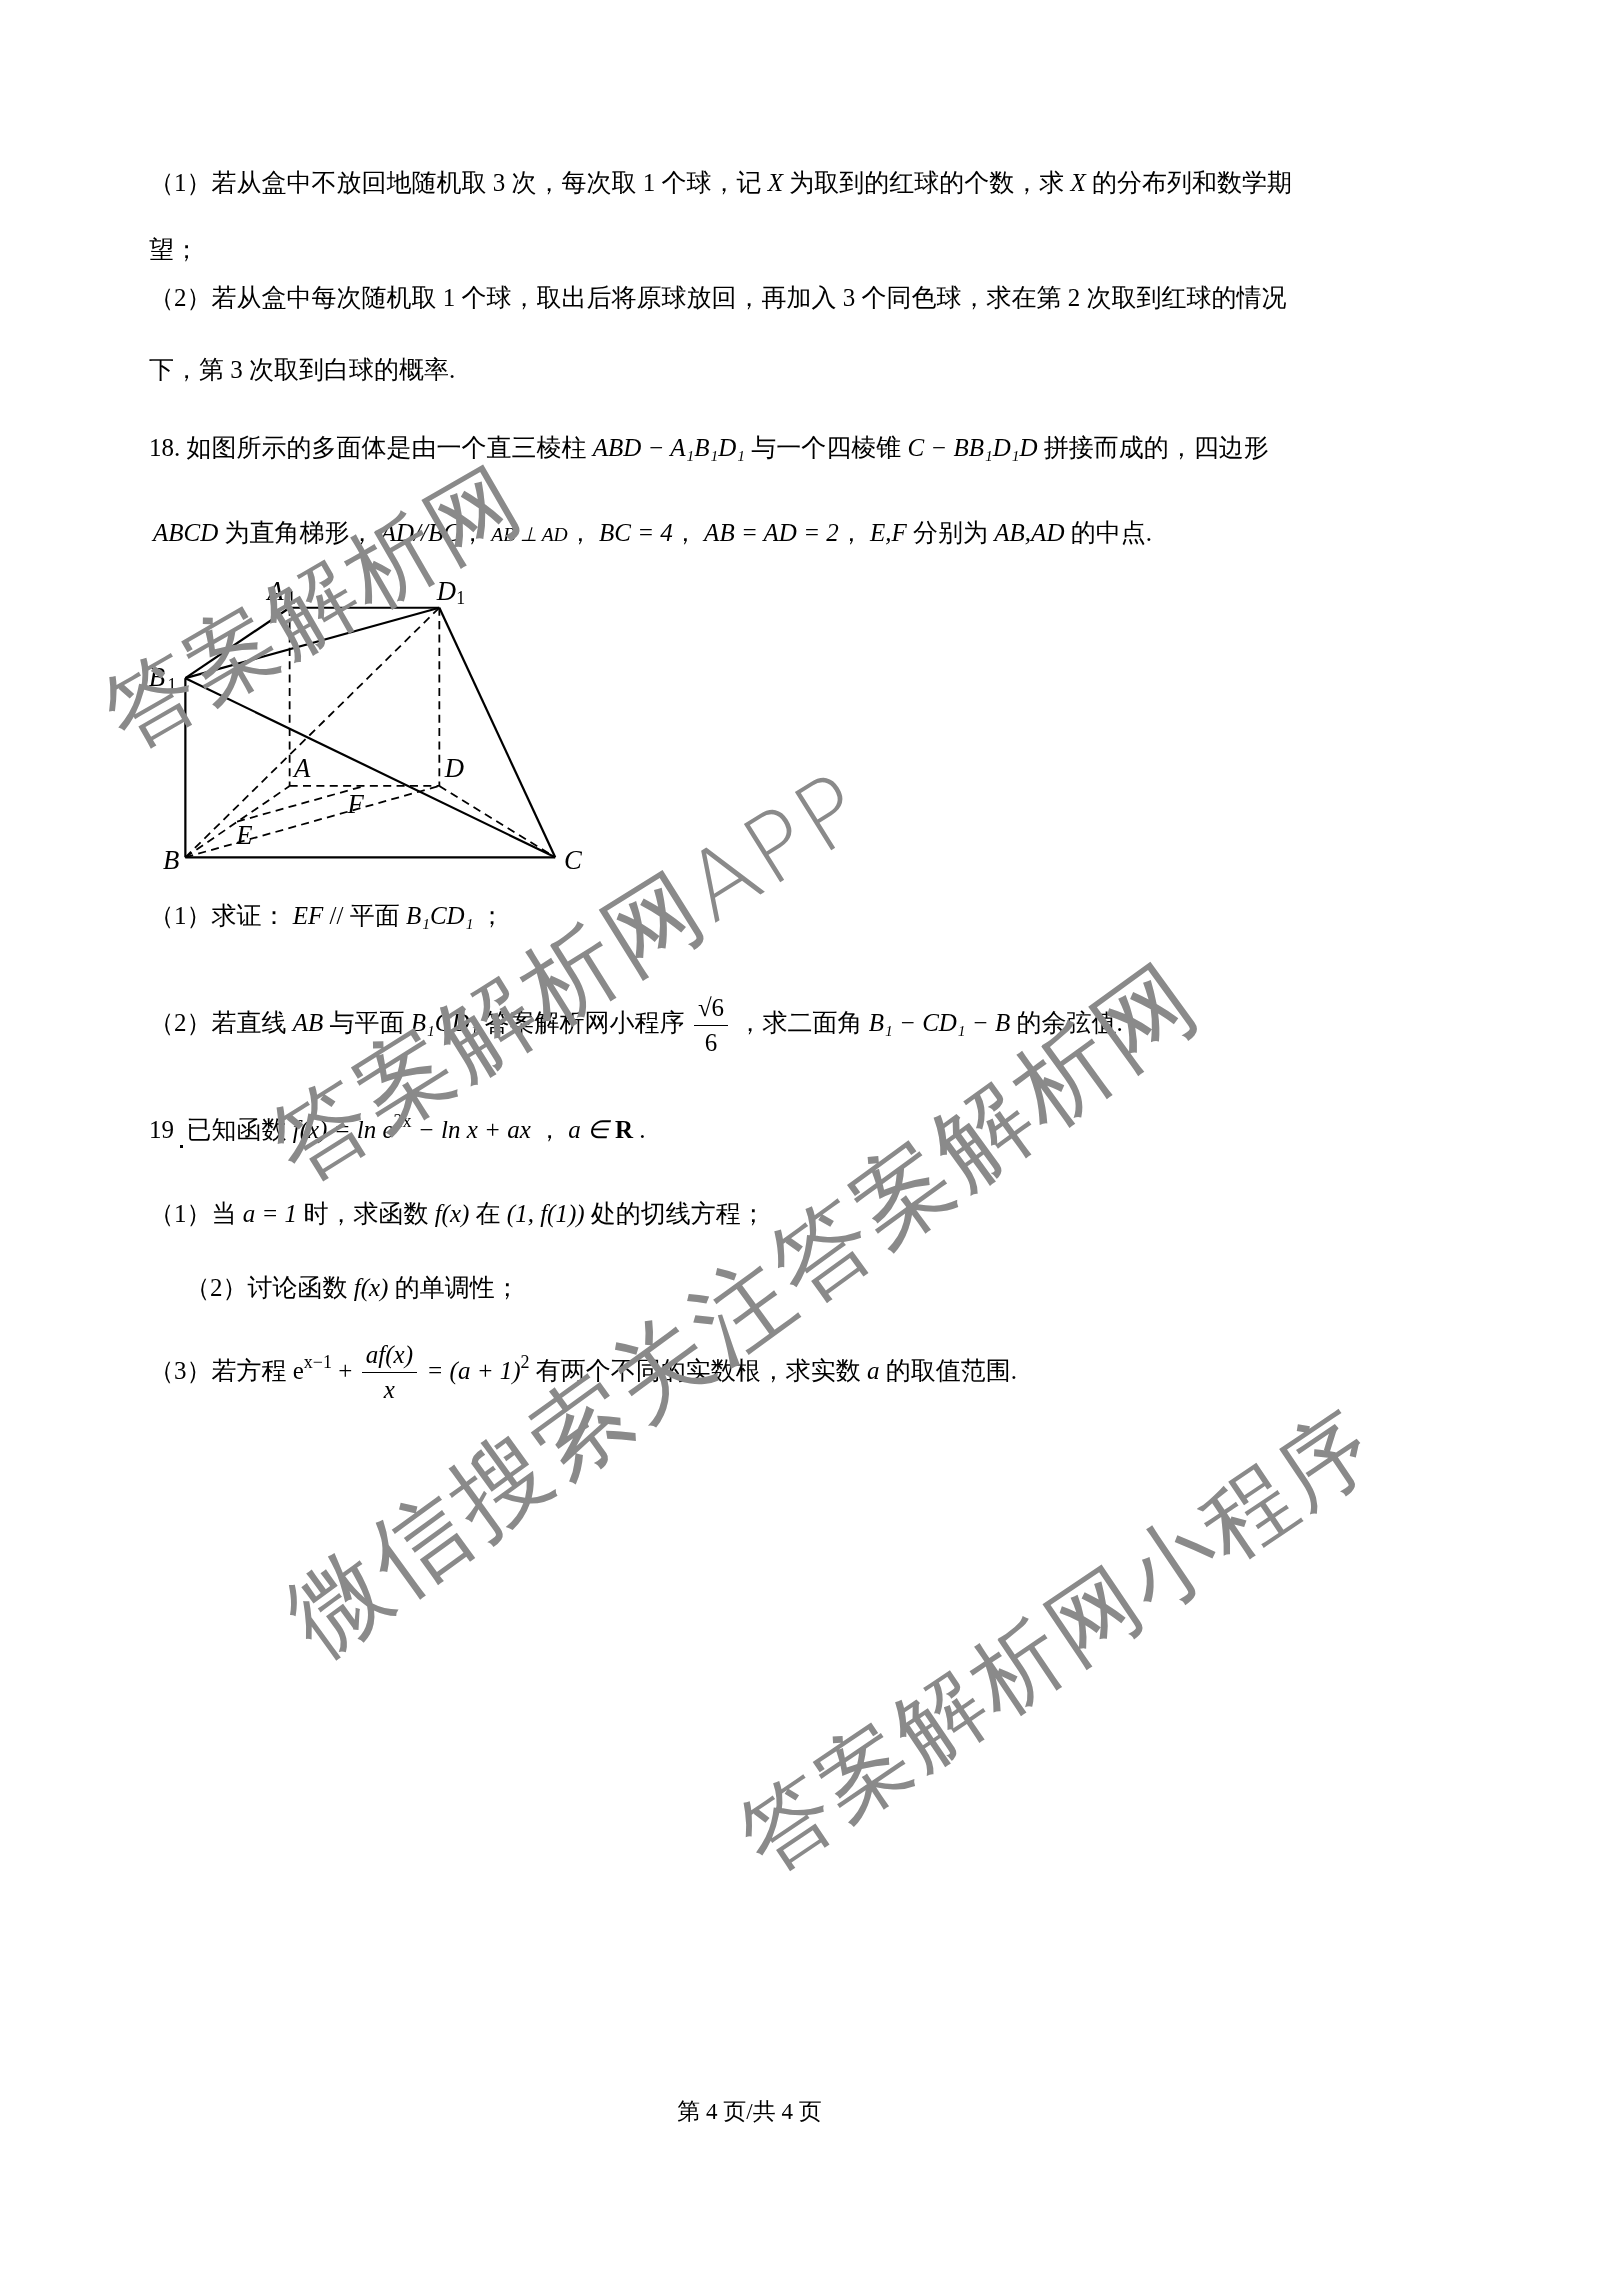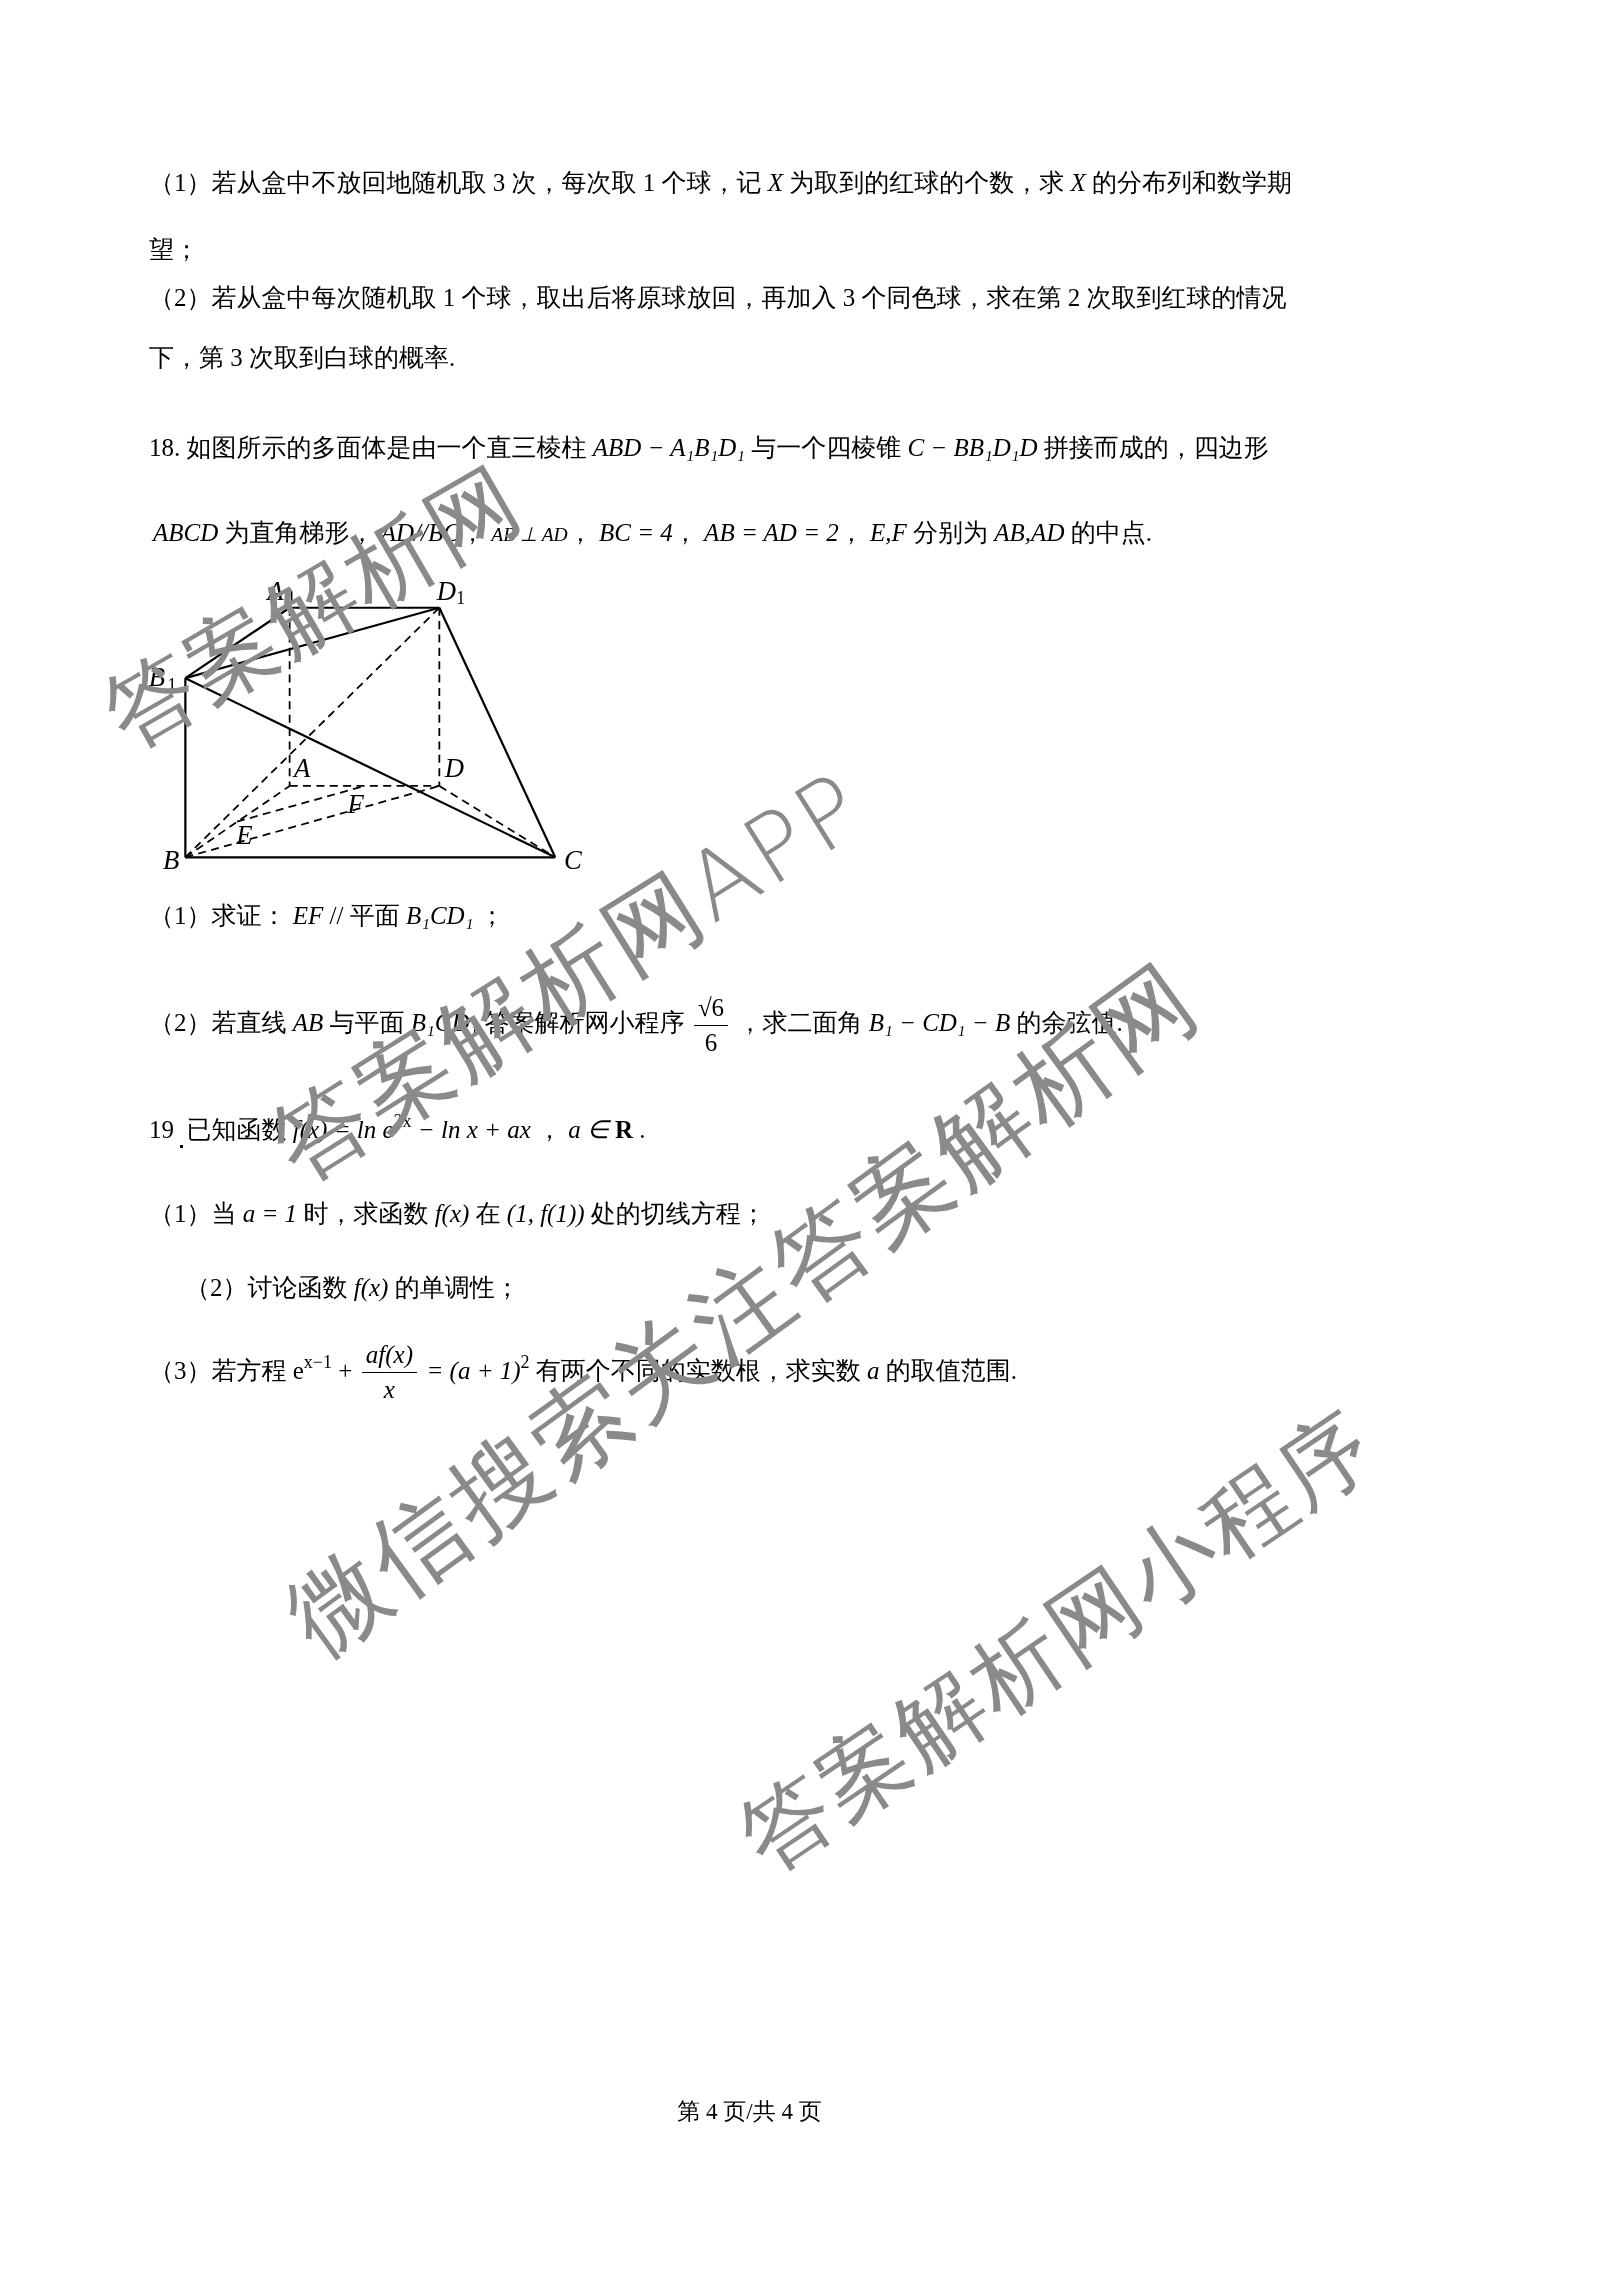--- a/index.html
+++ b/index.html
@@ -24,21 +24,21 @@
 
 <div class="line" style="top:165px; left:149px;">
   <span>（1）若从盒中不放回地随机取 3 次，每次取 1 个球，记</span>
   <span class="m">X</span>
   <span>为取到的红球的个数，求</span>
   <span class="m">X</span>
   <span>的分布列和数学期</span>
 </div>
 <div class="line" style="top:232px;">望；</div>
 <div class="line" style="top:280px;">（2）若从盒中每次随机取 1 个球，取出后将原球放回，再加入 3 个同色球，求在第 2 次取到红球的情况</div>
-<div class="line" style="top:340px;text-align:center;">下，第 3 次取到白球的概率.</div>
+<div class="line" style="top:352px;text-align:center;">下，第 3 次取到白球的概率.</div>
 
 <div class="line" style="top:430px;">
   <span>18.</span>
   <span>如图所示的多面体是由一个直三棱柱</span>
   <span class="m">ABD − A₁B₁D₁</span>
   <span>与一个四棱锥</span>
   <span class="m">C − BB₁D₁D</span>
   <span>拼接而成的，四边形</span>
 </div>
 <div class="line" style="top:515px; left:153px;">

